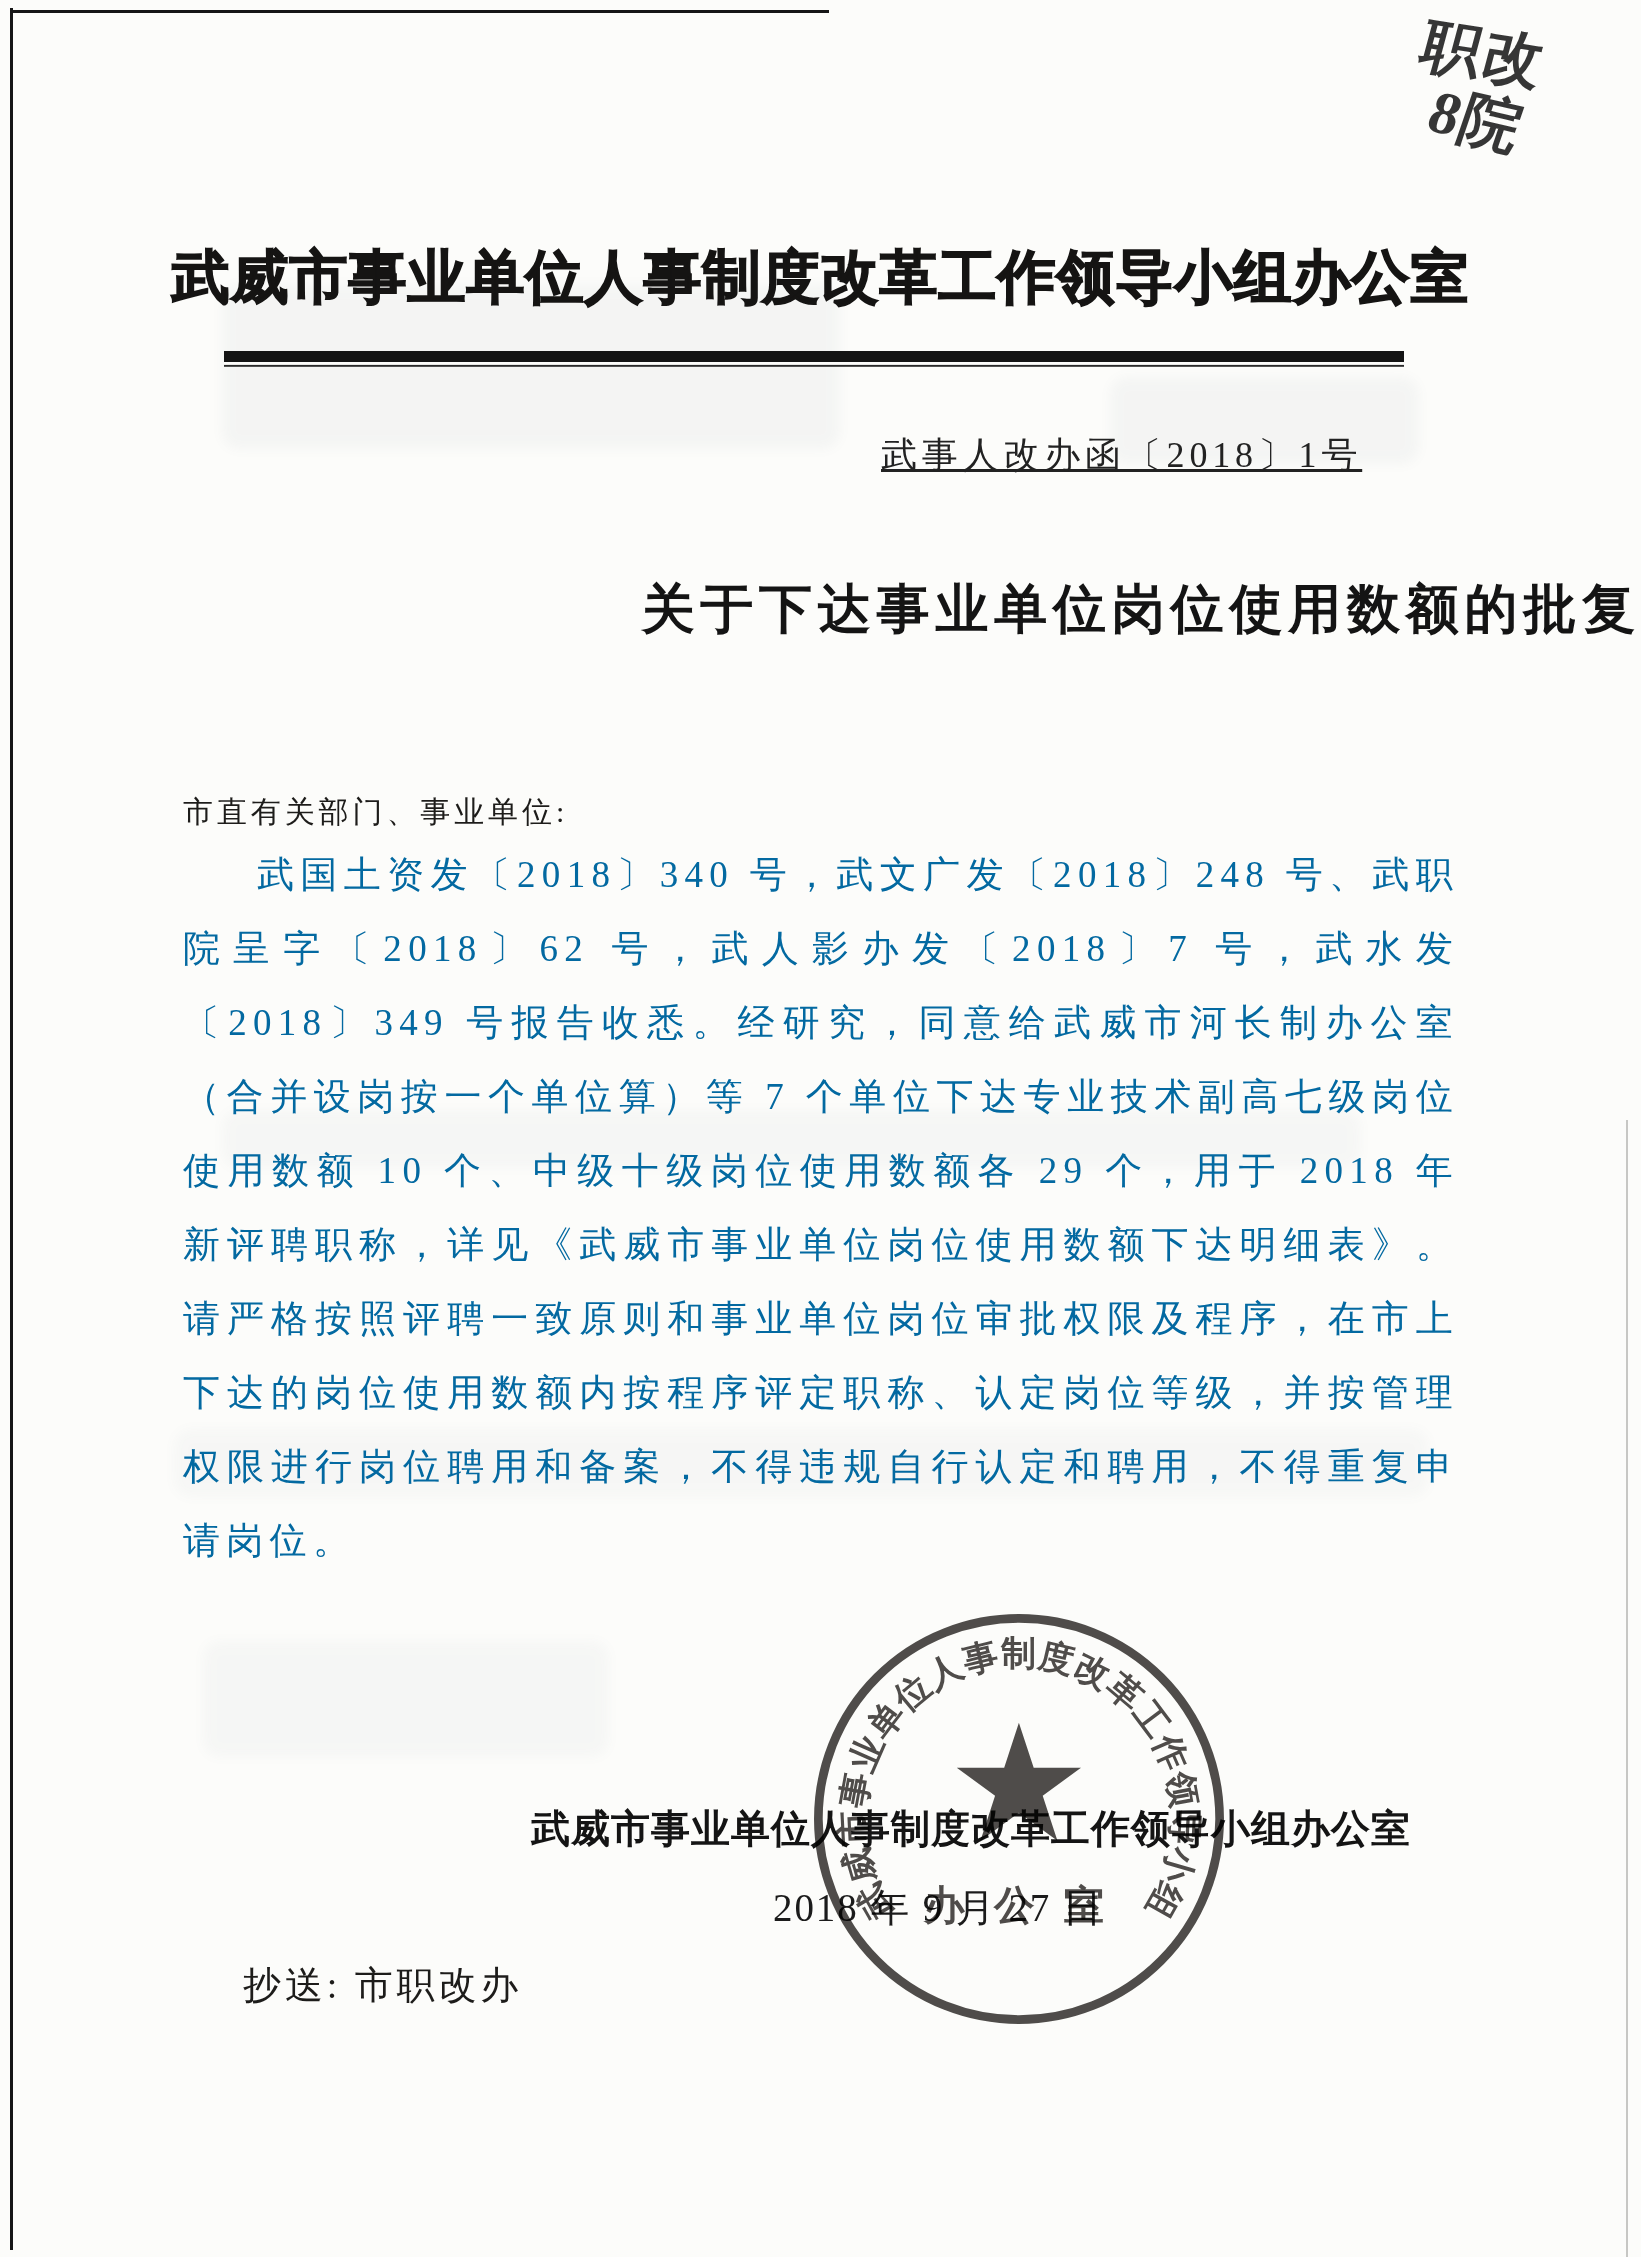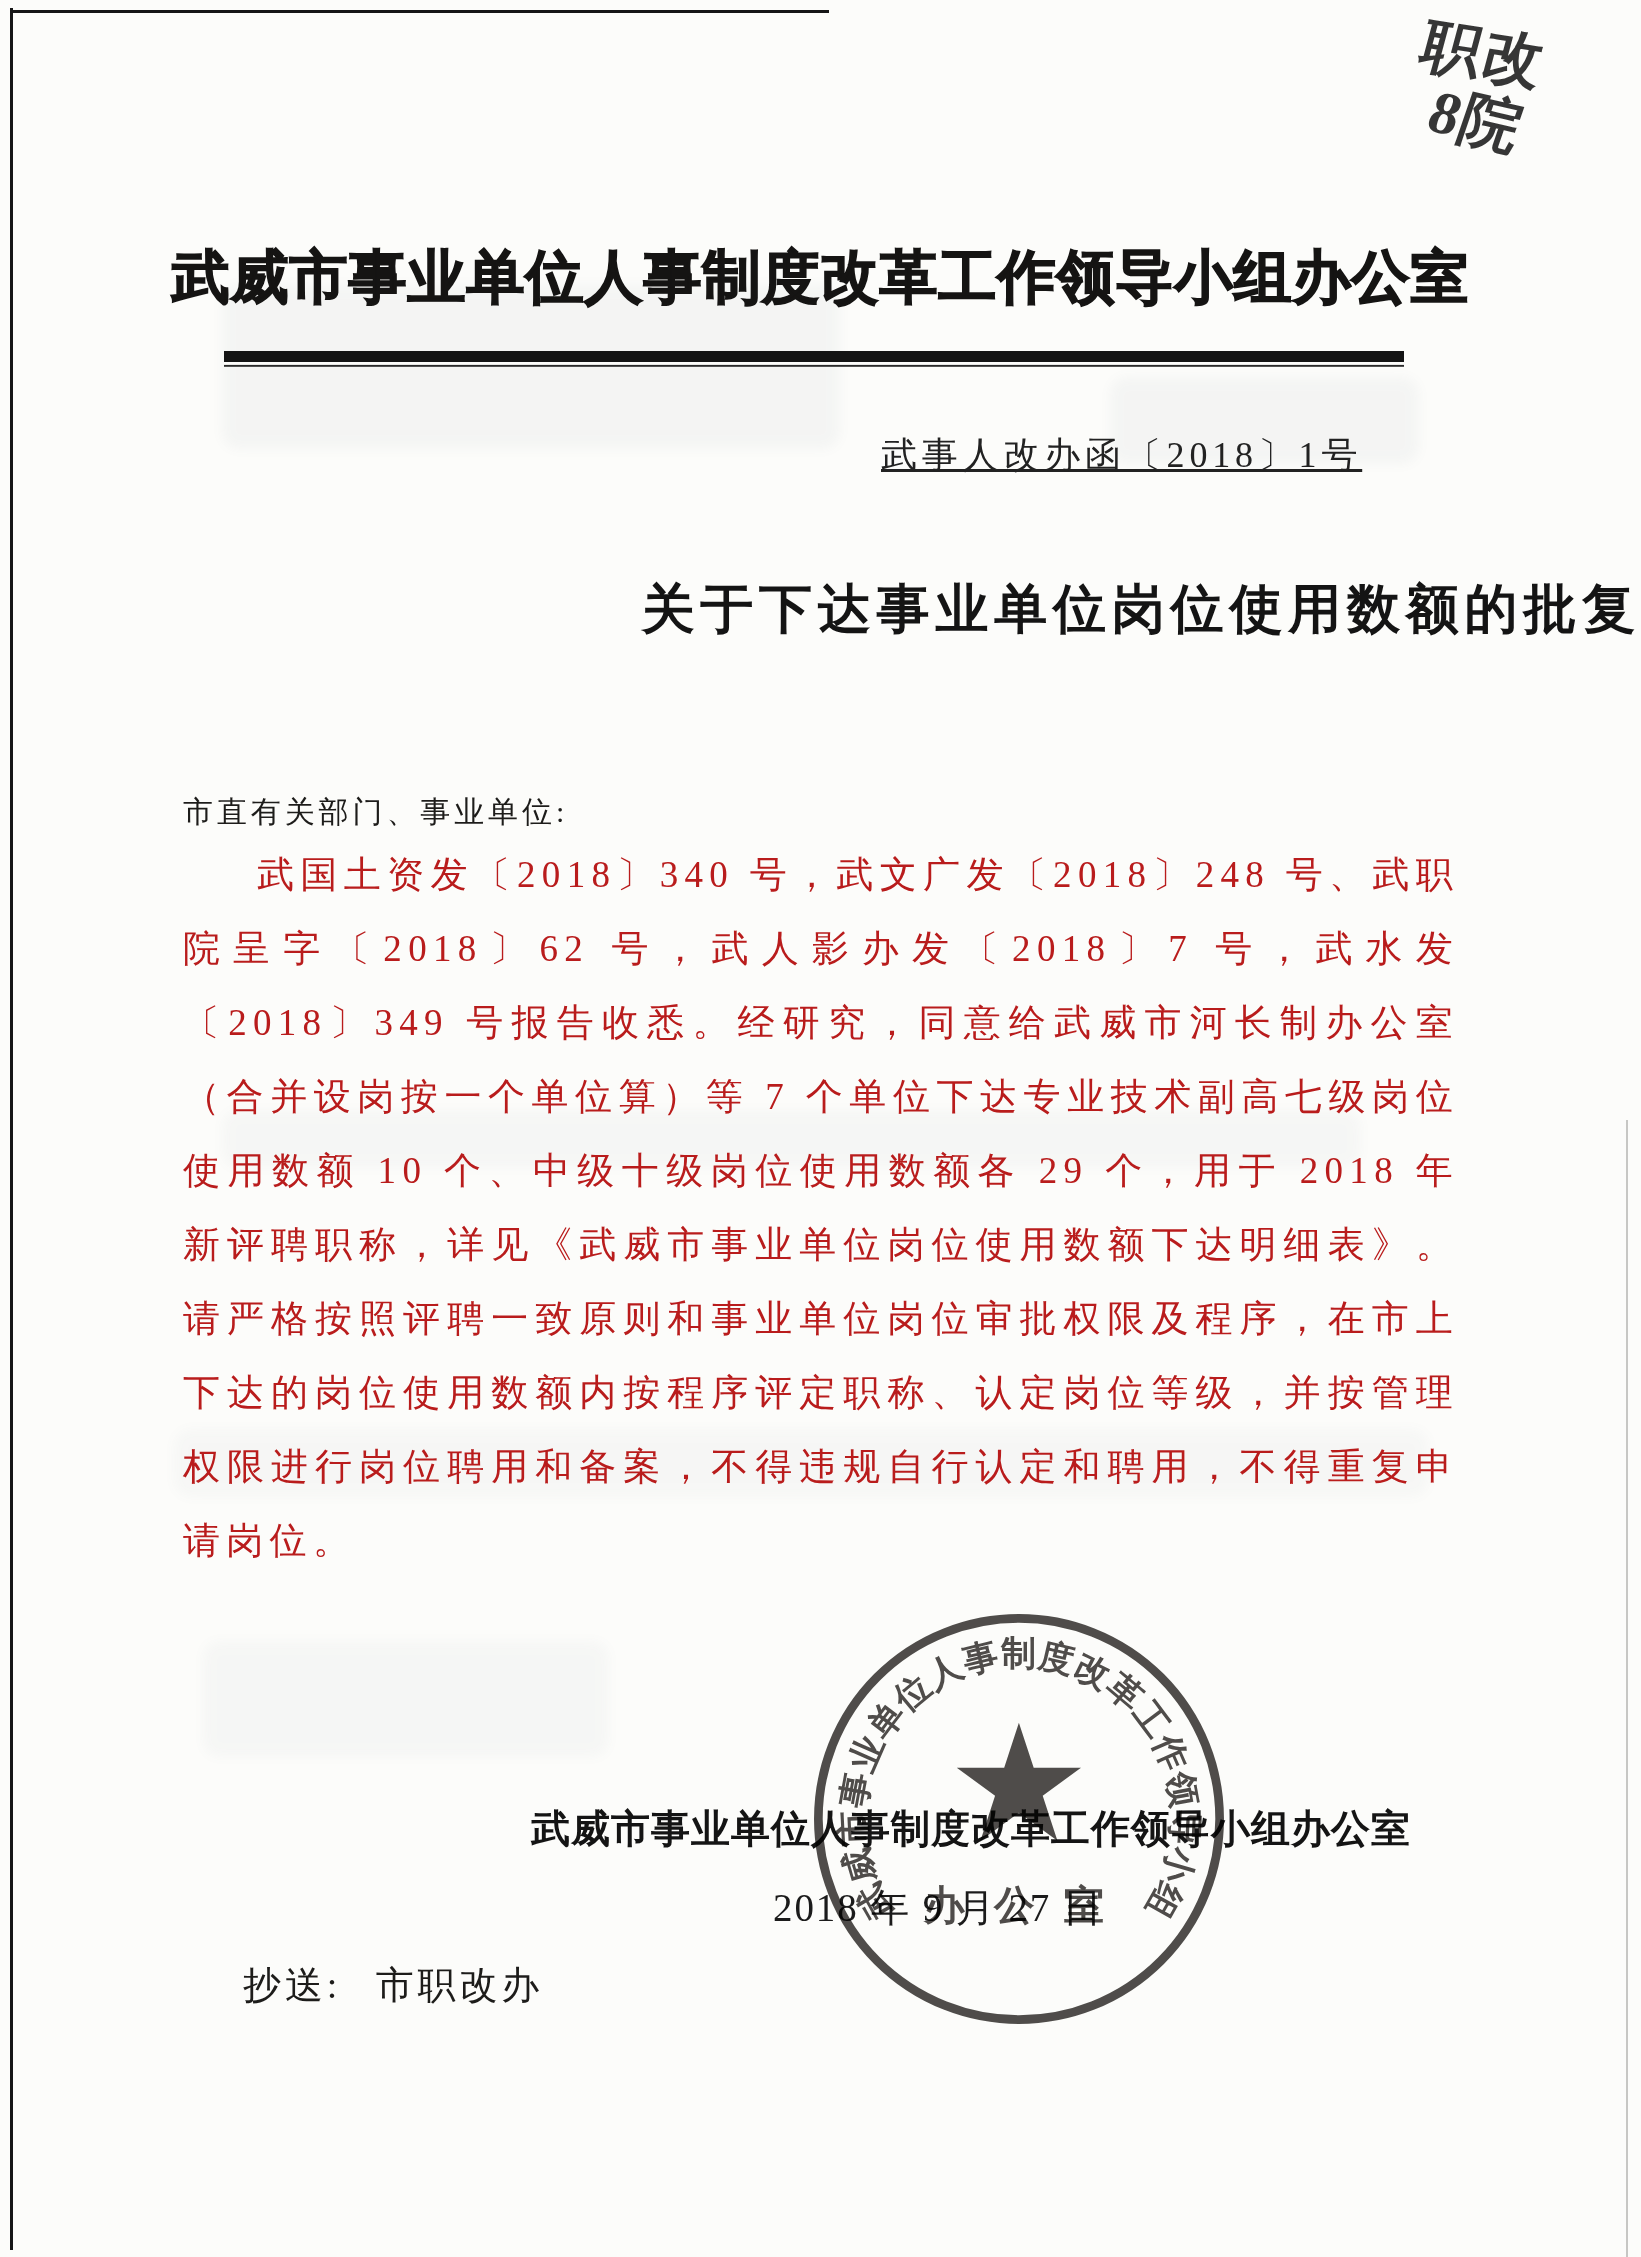--- a/index.html
+++ b/index.html
@@ -55,36 +55,36 @@
     font-size:53px;font-weight:bold;letter-spacing:5.8px;color:#141414;
   }
   .salutation{
     position:absolute;left:183px;top:792px;
     font-size:30px;letter-spacing:3.9px;color:#1d1c1a;
   }
   .body-text{
     position:absolute;left:183px;top:838px;width:1276px;
     font-size:37px;line-height:74px;letter-spacing:6.3px;
     text-align:justify;text-justify:inter-ideograph;
-    text-indent:2em;color:#b91c1c;
+    text-indent:2em;color:#0369a1;
   }
   .signature{
     position:absolute;left:531px;top:1802px;
     font-family:"Liberation Sans", sans-serif;
     font-size:39px;font-weight:bold;letter-spacing:1px;color:#141414;
   }
   .sign-date{
     position:absolute;left:773px;top:1881px;
     font-size:39px;letter-spacing:1.9px;color:#1b1b1b;
   }
   .cc-line{
     position:absolute;left:243px;top:1960px;
     font-size:38px;letter-spacing:3.9px;color:#1d1c1a;
   }
-  .cc-line .cc-value{margin-left:21px;text-align:right;}
+  .cc-line .cc-value{text-align:right;}
 
   .seal{
     position:absolute;left:799px;top:1601px;width:440px;height:436px;
     opacity:.84;mix-blend-mode:multiply;filter:blur(0.4px);
   }
 </style>
 </head>
 <body>
 
 <div class="page">

